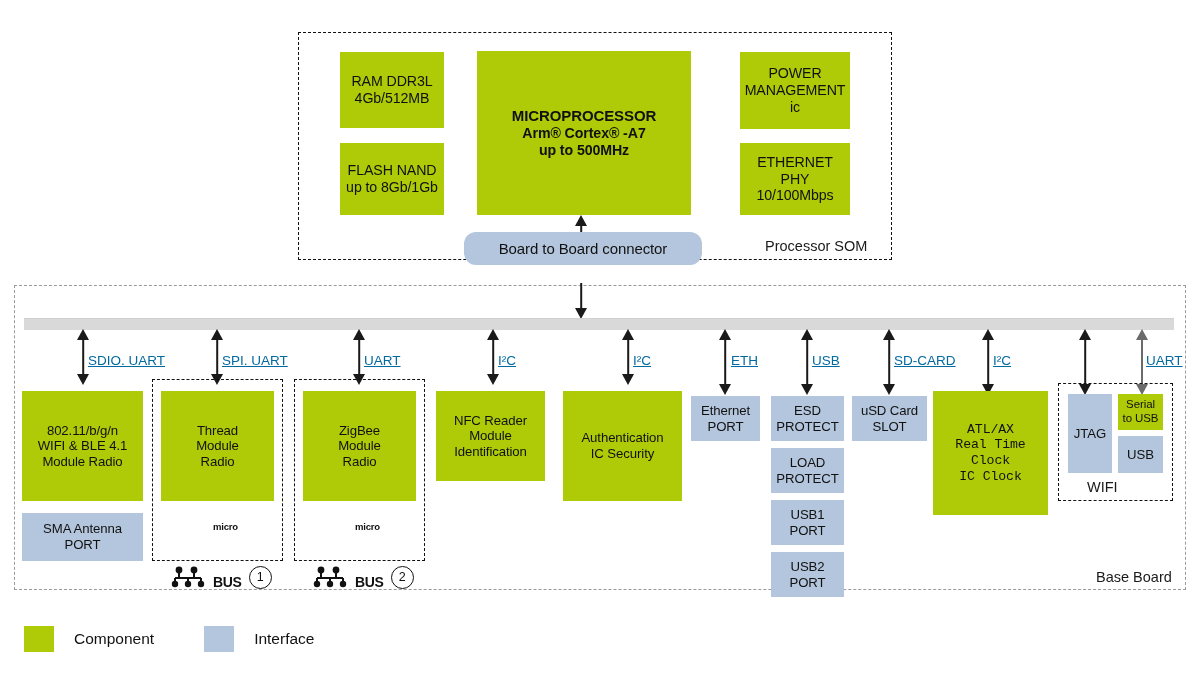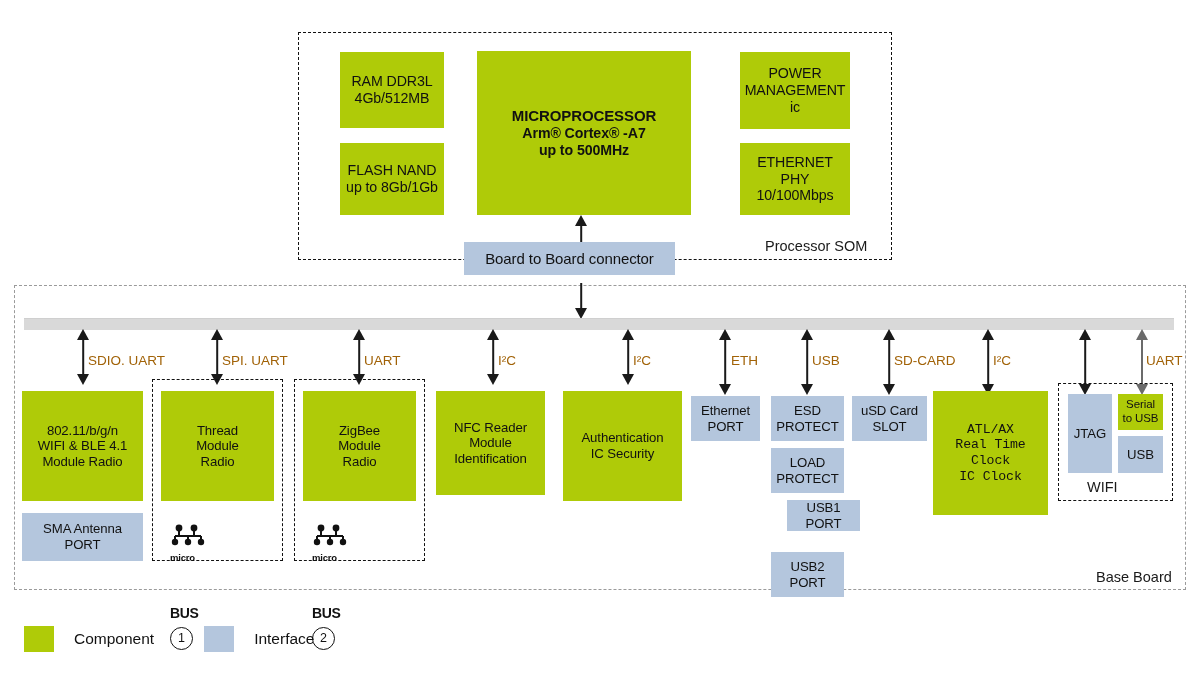--- a/index.html
+++ b/index.html
@@ -68,28 +68,29 @@
     width:0;height:0;border-left:6.5px solid transparent;border-right:6.5px solid transparent;
   }
   .head.up{border-bottom:11px solid #1a1a1a;top:0;}
   .head.down{border-top:11px solid #1a1a1a;bottom:0;}
   .head.up.grey{border-bottom-color:#6b6b6b;}
   .head.down.grey{border-top-color:#6b6b6b;}
 
   .arrow-label{
     position:absolute;
     font-size:13.5px;
-    color:#a16207;
+    color:#0369a1;
     white-space:nowrap;
+    text-decoration:underline;
   }
 
   
   .microbus{
     position:absolute;
-    display:flex;align-items:flex-start;gap:7px;flex-direction:column;
+    display:flex;align-items:flex-end;gap:7px;
   }
   .mb-glyph{width:36px;height:24px;display:block;}
   .mb-text{
     display:flex;flex-direction:column;align-items:flex-start;
     line-height:0.92;font-weight:bold;color:#111;
   }
   .mb-micro{font-size:9.5px;letter-spacing:-0.2px;}
   .mb-bus{font-size:14px;letter-spacing:-0.3px;margin-top:44px;}
   .mb-num{
     width:21px;height:21px;border:1.6px solid #111;border-radius:50%;
@@ -135,21 +136,21 @@
 
   <div class="box comp t14" style="left:740px;top:143px;width:110px;height:72px;">ETHERNET
 PHY
 10/100Mbps</div>
 
   <div class="arrow" style="left:573px;top:215px;width:16px;height:35px;">
     <div class="head up"></div>
     <div class="shaft" style="top:10px;height:25px;"></div>
   </div>
 
-  <div class="box iface t15" style="left:464px;top:242px;width:211px;height:33px;">Board to Board connector</div>
+  <div class="box iface t15" style="left:464px;top:232px;width:238px;height:33px;border-radius:12px;">Board to Board connector</div>
 
   <div class="frame-light" style="left:14px;top:285px;width:1172px;height:305px;"></div>
   <div class="frame-label" style="left:1096px;top:569px;">Base Board</div>
 
   <div class="arrow" style="left:573px;top:283px;width:16px;height:36px;">
     <div class="shaft" style="top:0;height:27px;"></div>
     <div class="head down"></div>
   </div>
 
   <div id="busbar" style="left:24px;top:318px;width:1150px;height:11px;"></div>
@@ -245,37 +246,37 @@
 PORT</div>
 
   <div class="box comp t13" style="left:161px;top:391px;width:113px;height:110px;">Thread
 Module
 Radio</div>
 
   <div class="box comp t13" style="left:303px;top:391px;width:113px;height:110px;">ZigBee
 Module
 Radio</div>
 
-  <div class="box comp t13" style="left:436px;top:391px;width:109px;height:104px;">NFC Reader
+  <div class="box comp t13" style="left:436px;top:391px;width:109px;height:90px;">NFC Reader
 Module
 Identification</div>
 
   <div class="box comp t13" style="left:563px;top:391px;width:119px;height:110px;">Authentication
 IC Security</div>
 
   <div class="box iface t13" style="left:691px;top:396px;width:69px;height:45px;">Ethernet
 PORT</div>
 
   <div class="box iface t13" style="left:771px;top:396px;width:73px;height:45px;">ESD
 PROTECT</div>
 
   <div class="box iface t13" style="left:771px;top:448px;width:73px;height:45px;">LOAD
 PROTECT</div>
 
-  <div class="box iface t13" style="left:771px;top:500px;width:73px;height:31px;margin-left:16px;">USB1
+  <div class="box iface t13" style="left:771px;top:500px;width:73px;height:45px;">USB1
 PORT</div>
 
   <div class="box iface t13" style="left:771px;top:552px;width:73px;height:45px;">USB2
 PORT</div>
 
   <div class="box iface t13" style="left:852px;top:396px;width:75px;height:45px;">uSD Card
 SLOT</div>
 
   <div class="box comp t13" style="left:933px;top:391px;width:115px;height:124px;font-family:Liberation Mono, monospace;">ATL/AX
 Real Time Clock

